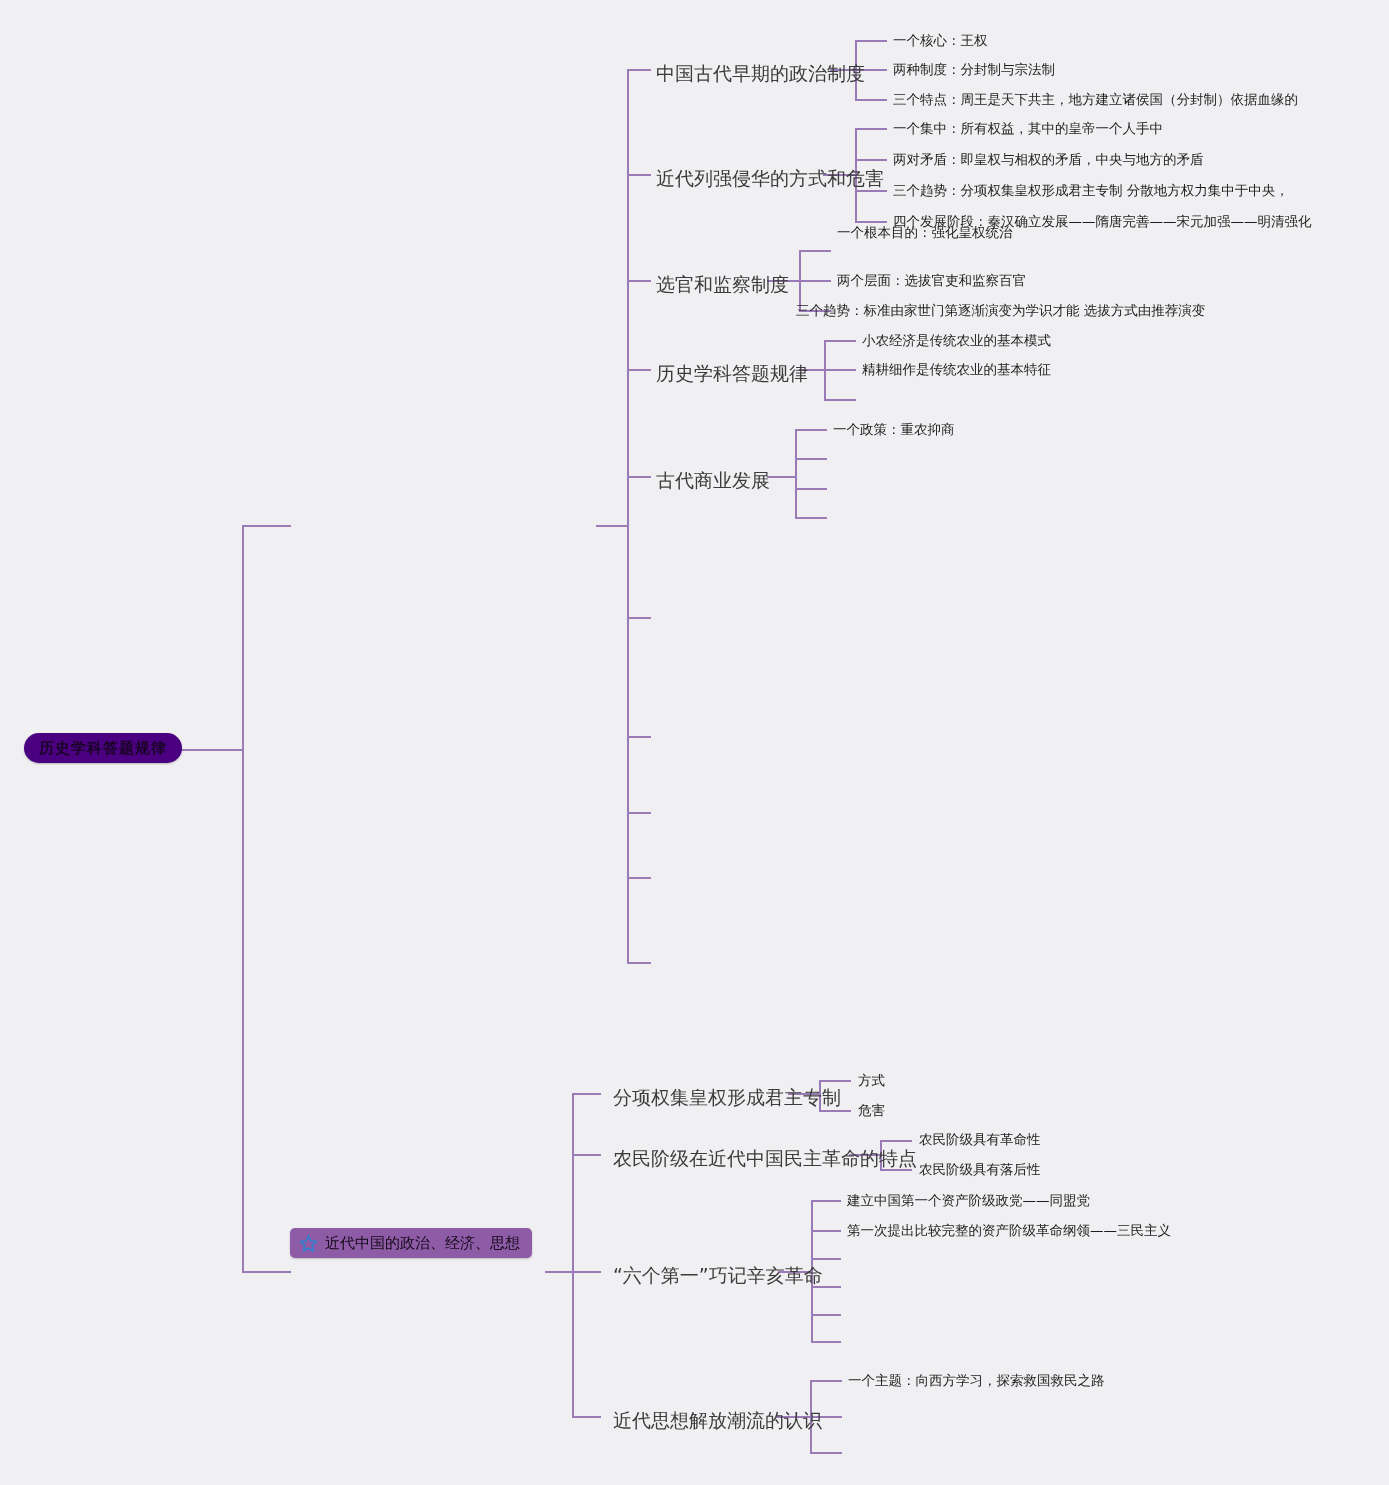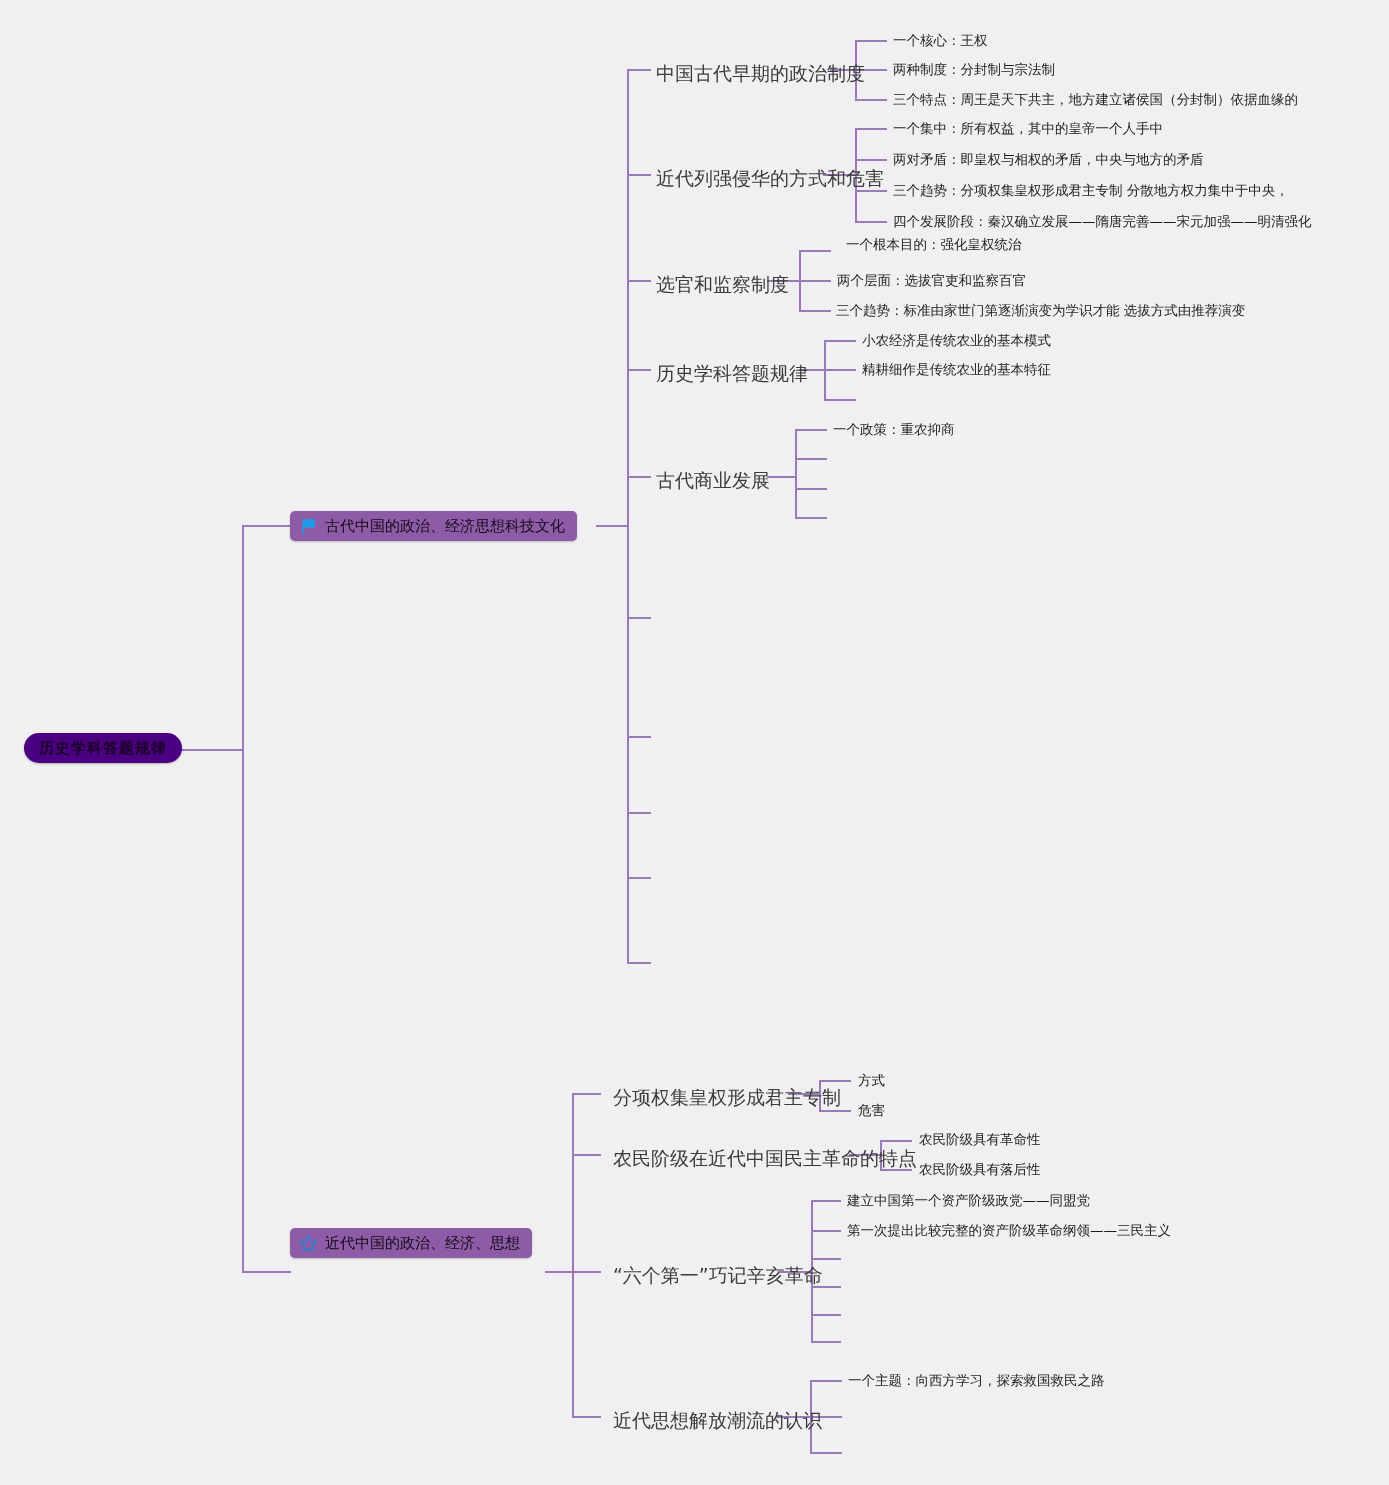--- a/index.html
+++ b/index.html
@@ -148,28 +148,20 @@
       <path d="M811,1381 L841,1381"></path>
       <path d="M811,1417 L841,1417"></path>
       <path d="M811,1453 L841,1453"></path>
     </g>
   </svg>
 
   <div class="node root-node">
     <span class="root-label">历史学科答题规律</span>
   </div>
 
-  <div class="node branch-node" id="branch-1">
-    <span class="bicon">
-      <svg width="19" height="19" viewBox="0 0 19 19">
-        <path d="M3.5 2.2 L3.5 17 L5.2 17 L5.2 10.6 L16 10.6 L16 2.2 Z" fill="#1e9be8"></path>
-      </svg>
-    </span>
-    <span class="branch-label">古代中国的政治、经济思想科技文化</span>
-  </div>
 
   <div class="node branch-node" id="branch-2">
     <span class="bicon">
       <svg width="19" height="19" viewBox="0 0 20 20">
         <path d="M10 1.8 L12.5 7.3 L18.4 8 L14 12 L15.2 17.9 L10 15 L4.8 17.9 L6 12 L1.6 8 L7.5 7.3 Z" fill="none" stroke="#2f7fd0" stroke-width="1.7" stroke-linejoin="round"></path>
       </svg>
     </span>
     <span class="branch-label">近代中国的政治、经济、思想</span>
   </div>
 
@@ -186,23 +178,23 @@
 
   <div class="l3" style="left:893px;top:32px;">一个核心：王权</div>
   <div class="l3" style="left:893px;top:61px;">两种制度：分封制与宗法制</div>
   <div class="l3" style="left:893px;top:91px;">三个特点：周王是天下共主，地方建立诸侯国（分封制）依据血缘的</div>
 
   <div class="l3" style="left:893px;top:120px;">一个集中：所有权益，其中的皇帝一个人手中</div>
   <div class="l3" style="left:893px;top:151px;">两对矛盾：即皇权与相权的矛盾，中央与地方的矛盾</div>
   <div class="l3" style="left:893px;top:182px;">三个趋势：分项权集皇权形成君主专制 分散地方权力集中于中央，</div>
   <div class="l3" style="left:893px;top:213px;">四个发展阶段：秦汉确立发展——隋唐完善——宋元加强——明清强化</div>
 
-  <div class="l3" style="left:837px;top:236px;margin-left:9px;">一个根本目的：强化皇权统治</div>
+  <div class="l3" style="left:837px;top:224px;">一个根本目的：强化皇权统治</div>
   <div class="l3" style="left:837px;top:272px;">两个层面：选拔官吏和监察百官</div>
-  <div class="l3" style="left:836px;top:302px;">三个趋势：标准由家世门第逐渐演变为学识才能 选拔方式由推荐演变</div>
+  <div class="l3" style="left:796px;top:302px;">三个趋势：标准由家世门第逐渐演变为学识才能 选拔方式由推荐演变</div>
 
   <div class="l3" style="left:862px;top:332px;">小农经济是传统农业的基本模式</div>
   <div class="l3" style="left:862px;top:361px;">精耕细作是传统农业的基本特征</div>
   <div class="l3" style="left:862px;top:391px;"></div>
 
   <div class="l3" style="left:833px;top:421px;">一个政策：重农抑商</div>
   <div class="l3" style="left:833px;top:450px;"></div>
   <div class="l3" style="left:833px;top:480px;"></div>
   <div class="l3" style="left:833px;top:509px;"></div>
 

